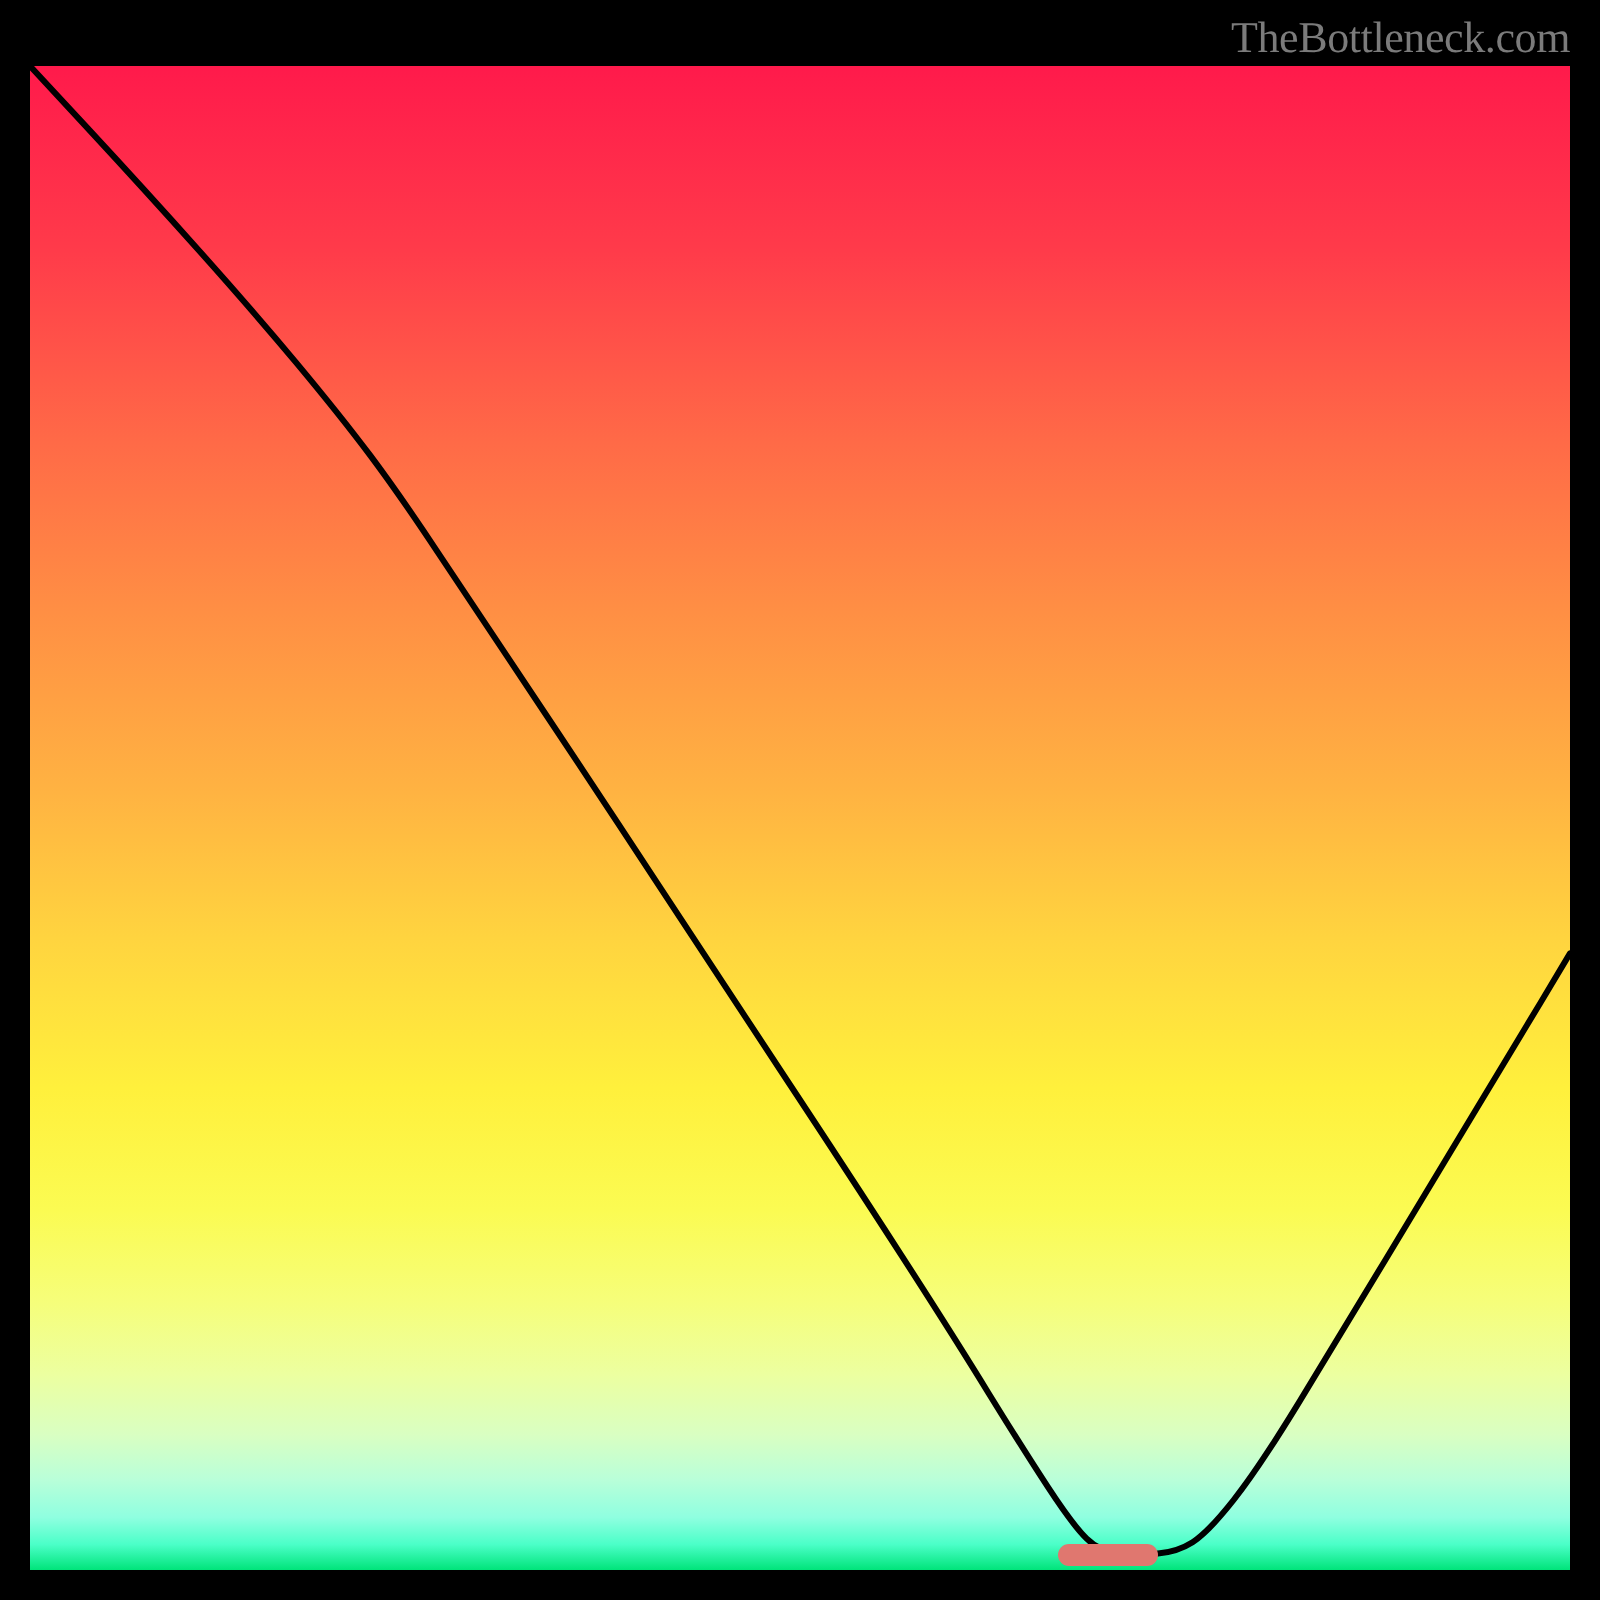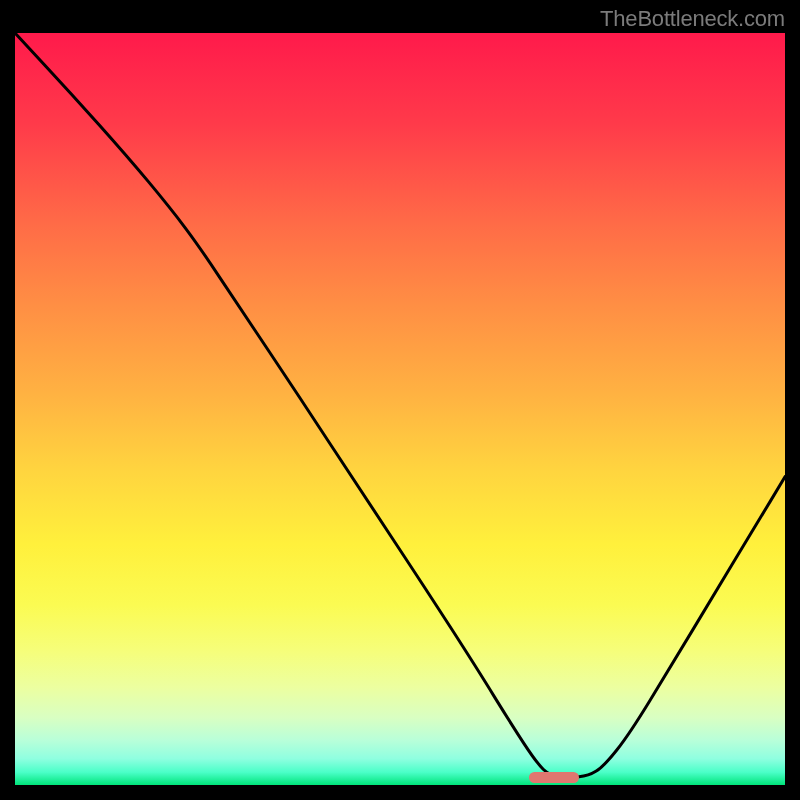--- a/index.html
+++ b/index.html
@@ -59,20 +59,21 @@
     border-radius: 999px;
   }
   .attribution {
     position: absolute;
     top: 6px;
     right: 15px;
     color: #7b7b7b;
     font-size: 22px;
     font-weight: 500;
     letter-spacing: -0.2px;
+    font-family: Liberation Serif, serif;
   }
 </style>
 </head>
 <body>
 
 <div class="attribution">TheBottleneck.com</div>
 
 <div class="frame">
   <div class="plot-area"></div>
 

